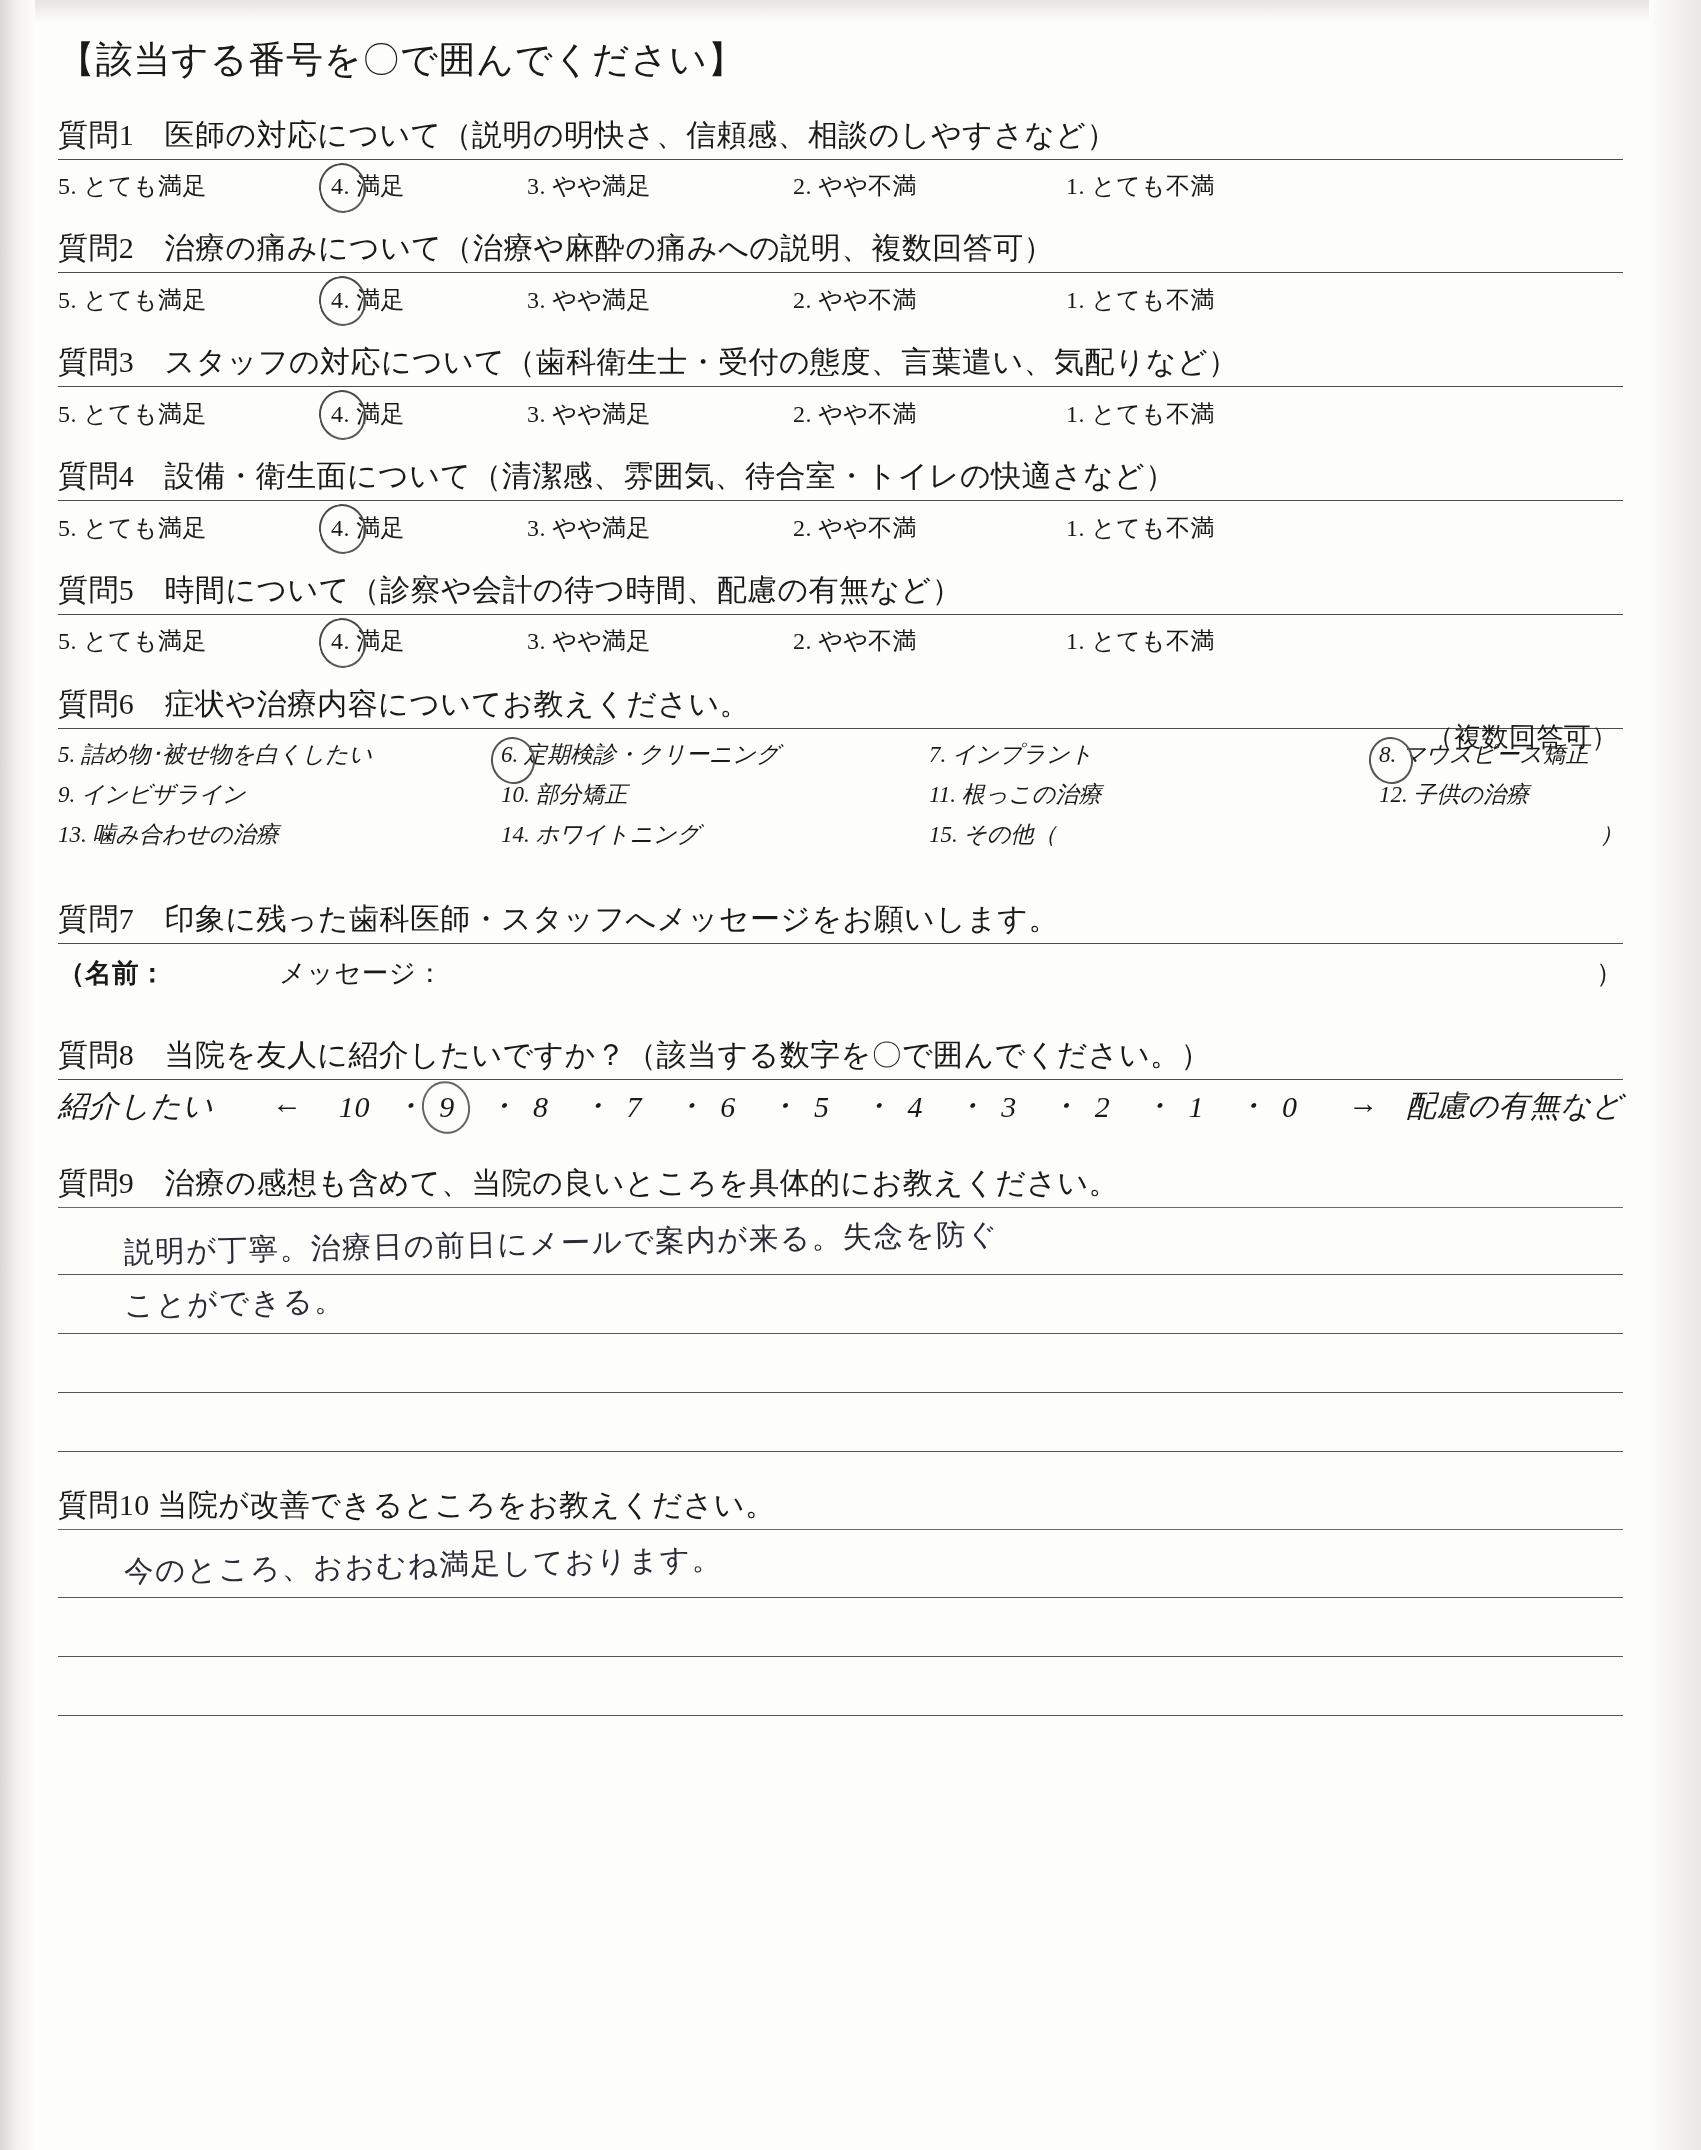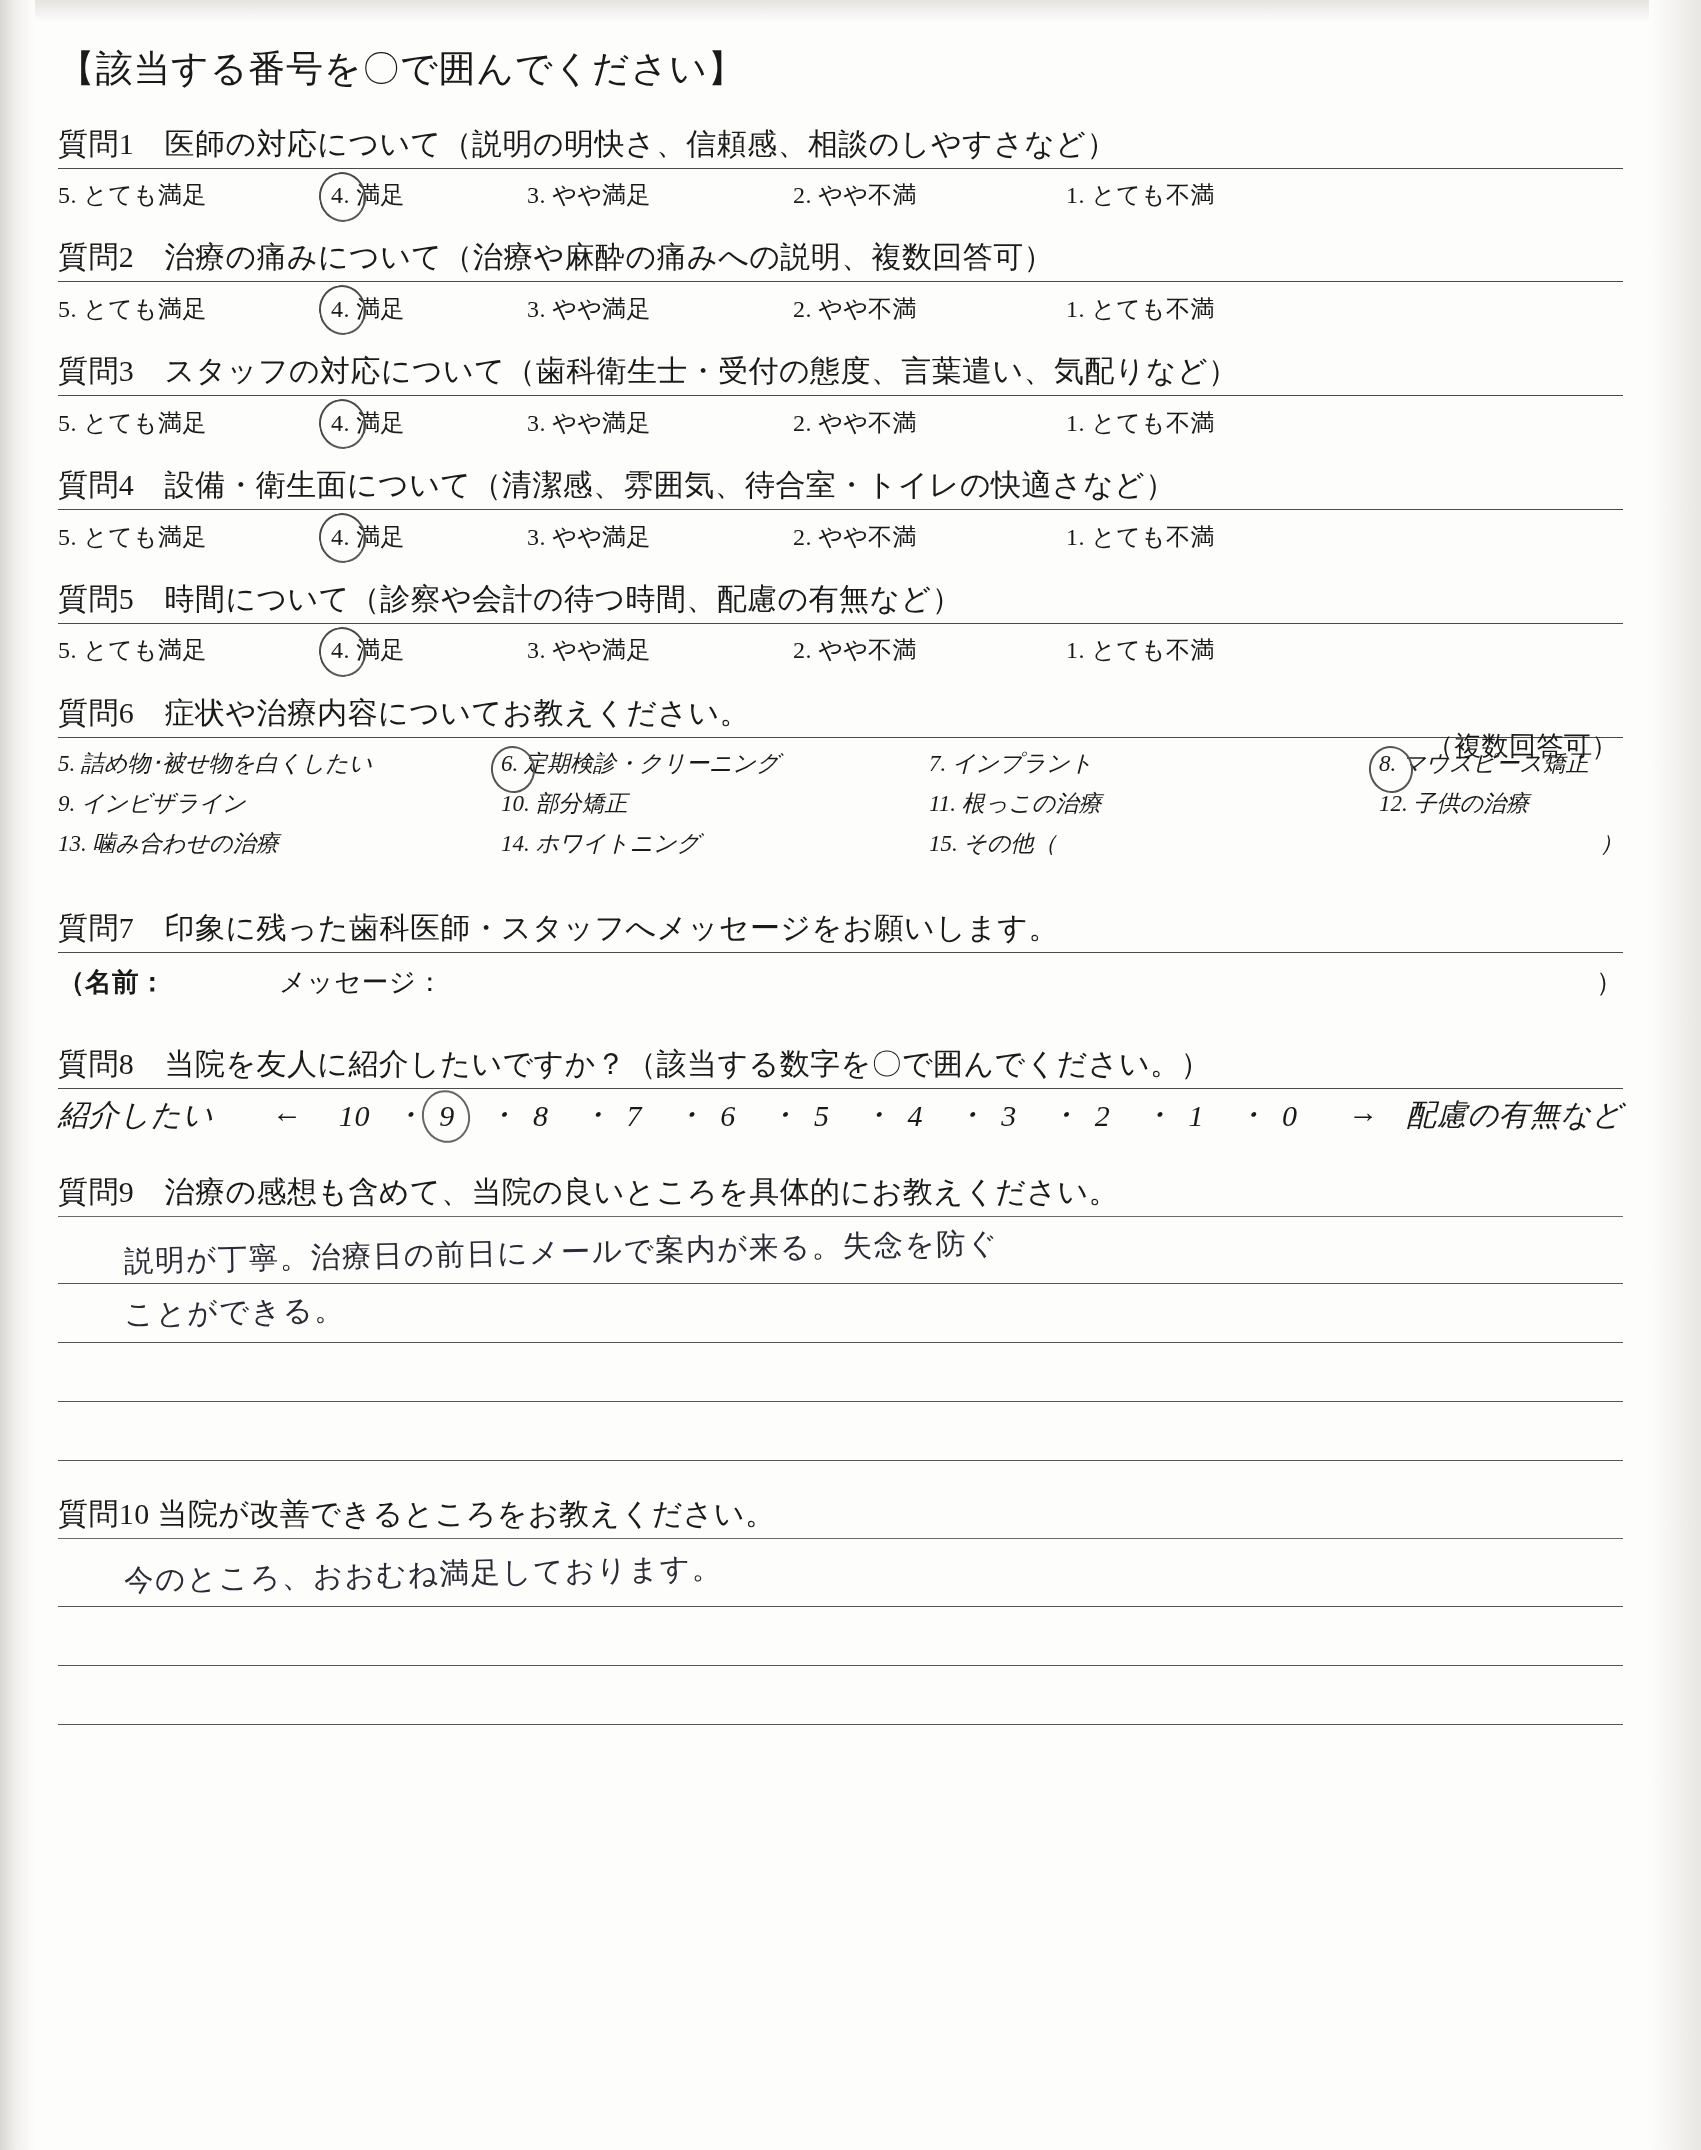--- a/index.html
+++ b/index.html
@@ -36,21 +36,21 @@
   .scan-edge-right {
     position: absolute;
     right: 0; top: 0;
     width: 52px; height: 100%;
     background: linear-gradient(to left, #e9e7e3 0%, #fdfdfc 100%);
     pointer-events: none;
   }
   .sheet {
     position: absolute;
     left: 58px;
-    top: 44px;
+    top: 35px;
     width: 1565px;
   }
   .hdr {
     font-size: 37px;
     letter-spacing: 0.7px;
     margin: 0 0 29.5px 0;
     white-space: nowrap;
   }
   .q-block {
     margin-bottom: 13.3px;

